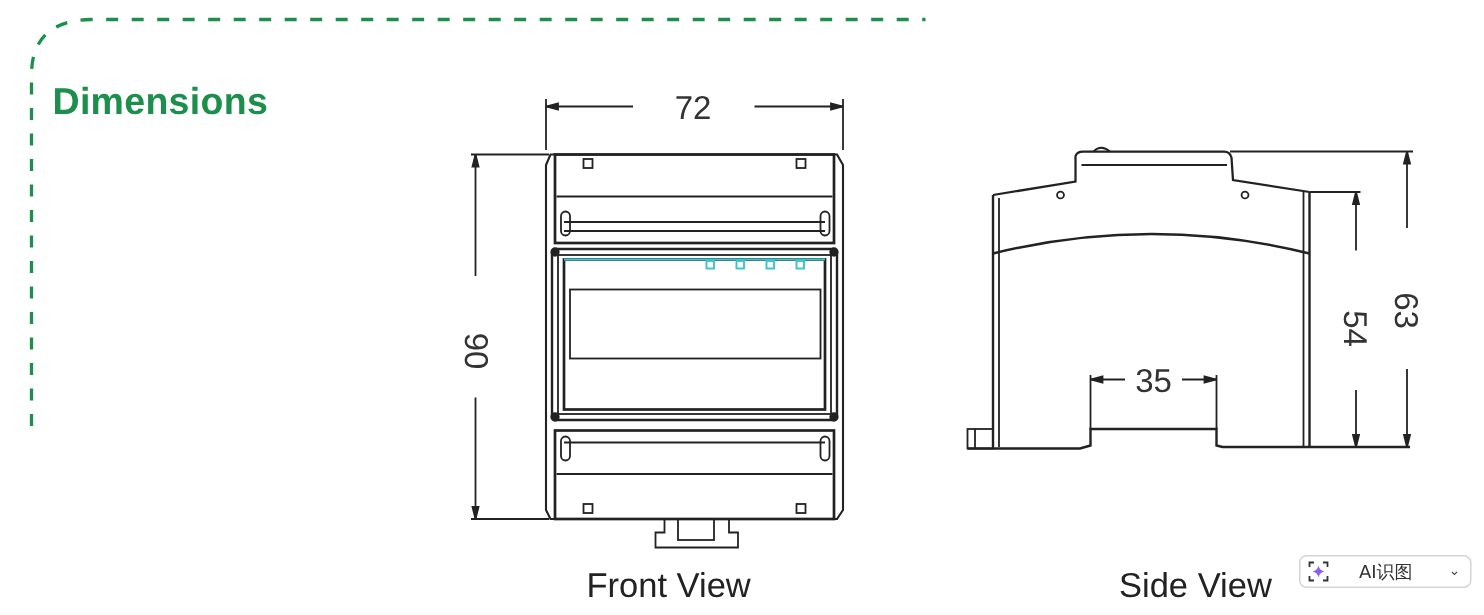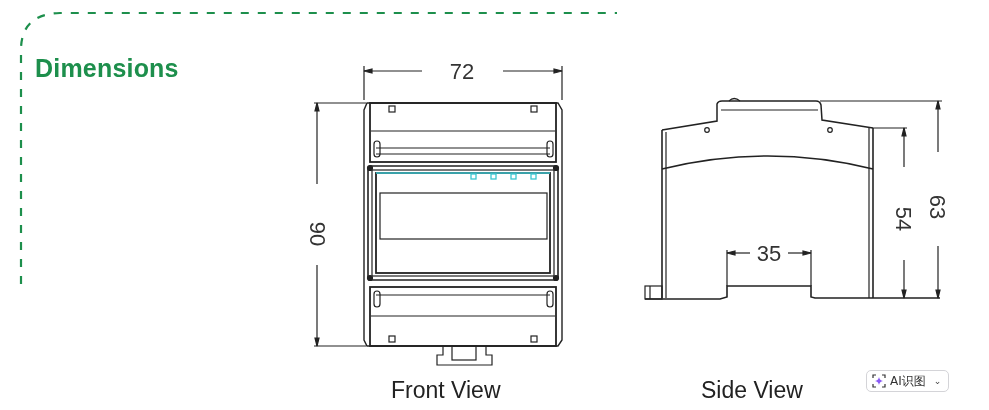--- a/index.html
+++ b/index.html
@@ -1,21 +1,21 @@
 <!DOCTYPE html>
 <html><head>
 <meta charset="utf-8">
 <style>
   html, body { margin:0; padding:0; background:#ffffff; }
   body { width:989px; height:410px; position:relative; overflow:hidden; font-family:"Liberation Sans", sans-serif; }
   .frame { position:absolute; left:0; top:0; width:989px; height:410px; }
   .title { position:absolute; left:35px; top:54px; font-size:25px; font-weight:bold; color:#1d8f4c; font-family:"Liberation Sans", sans-serif; letter-spacing:0.2px; }
   .caption { position:absolute; font-size:23px; color:#222; font-family:"Liberation Sans", sans-serif; }
   .dimtext { font-family:"Liberation Sans", sans-serif; font-size:22px; fill:#333; }
-  .ai-badge { position:absolute; left:866px; top:370px; height:22px; padding:0 7px 0 5px; border:1px solid #d4d4d8; border-radius:5px; background:#fff; display:flex; align-items:center; gap:4px; font-size:12px; color:#333; font-family:"DejaVu Sans", sans-serif; box-sizing:border-box; cursor:pointer; }
+  .ai-badge { position:absolute; left:866px; top:370px; height:22px; padding:0 7px 0 5px; border:1px solid #d4d4d8; border-radius:5px; background:#fff; display:flex; align-items:center; gap:20px; font-size:12px; color:#333; font-family:"DejaVu Sans", sans-serif; box-sizing:border-box; cursor:pointer; }
   .ai-icon { width:14px; height:14px; display:inline-block; }
   .chev { font-size:9px; color:#444; margin-left:4px; }
 </style>
 </head>
 <body>
 
 <svg class="frame" width="989" height="410" viewBox="0 0 989 410">
   <path d="M21,284 L21,50 Q21,14 60,13 L617,13" fill="none" stroke="#1d8f4c" stroke-width="2.2" stroke-dasharray="8,9"></path>
 </svg>
 
@@ -116,21 +116,21 @@
     <line x1="904" y1="260" x2="904" y2="298"></line>
     <polygon points="904,128 902,136 906,136" fill="#222"></polygon>
     <polygon points="904,298 902,290 906,290" fill="#222"></polygon>
   </g>
   <text class="dimtext" x="769" y="261" text-anchor="middle">35</text>
   <text class="dimtext" x="0" y="0" text-anchor="middle" transform="translate(930,207) rotate(90)">63</text>
   <text class="dimtext" x="0" y="0" text-anchor="middle" transform="translate(896,219) rotate(90)">54</text>
 </svg>
 
 <div class="caption" style="left:391px; top:377px;">Front View</div>
-<div class="caption" style="left:701px; top:377px;">Side View</div>
+<div class="caption" style="left:746px; top:377px;">Side View</div>
 
 <div class="ai-badge">
   <svg class="ai-icon" viewBox="0 0 14 14">
     <path d="M1,4 L1,1 L4,1 M10,1 L13,1 L13,4 M13,10 L13,13 L10,13 M4,13 L1,13 L1,10" fill="none" stroke="#333" stroke-width="1.2"></path>
     <path d="M7,3 Q7.6,6.4 11,7 Q7.6,7.6 7,11 Q6.4,7.6 3,7 Q6.4,6.4 7,3 Z" fill="#8b5cf6"></path>
   </svg>
   <span>AI识图</span>
   <span class="chev">⌄</span>
 </div>
 

